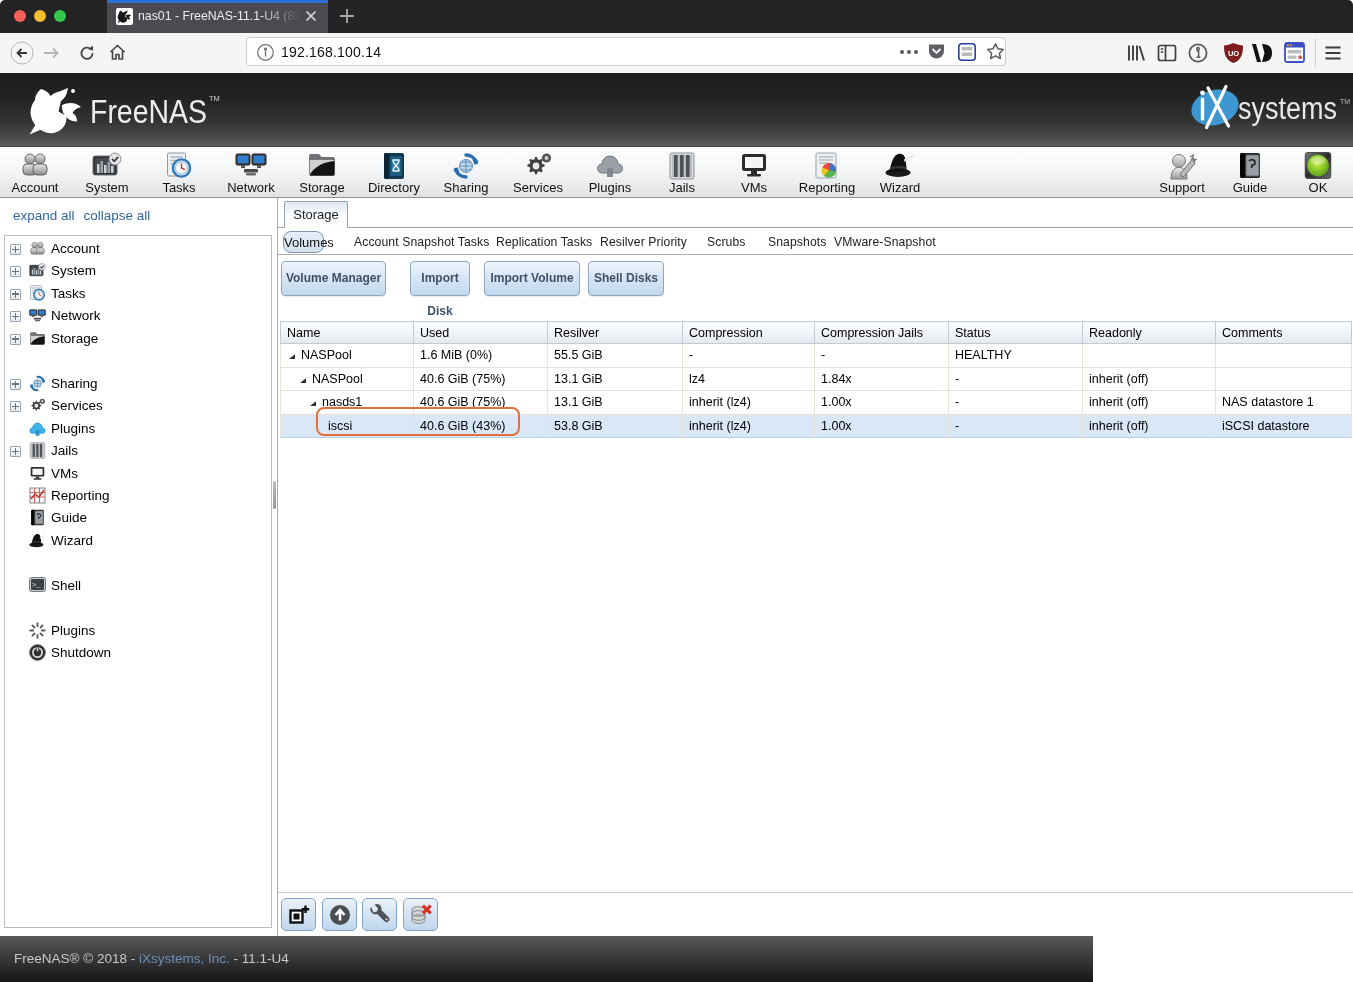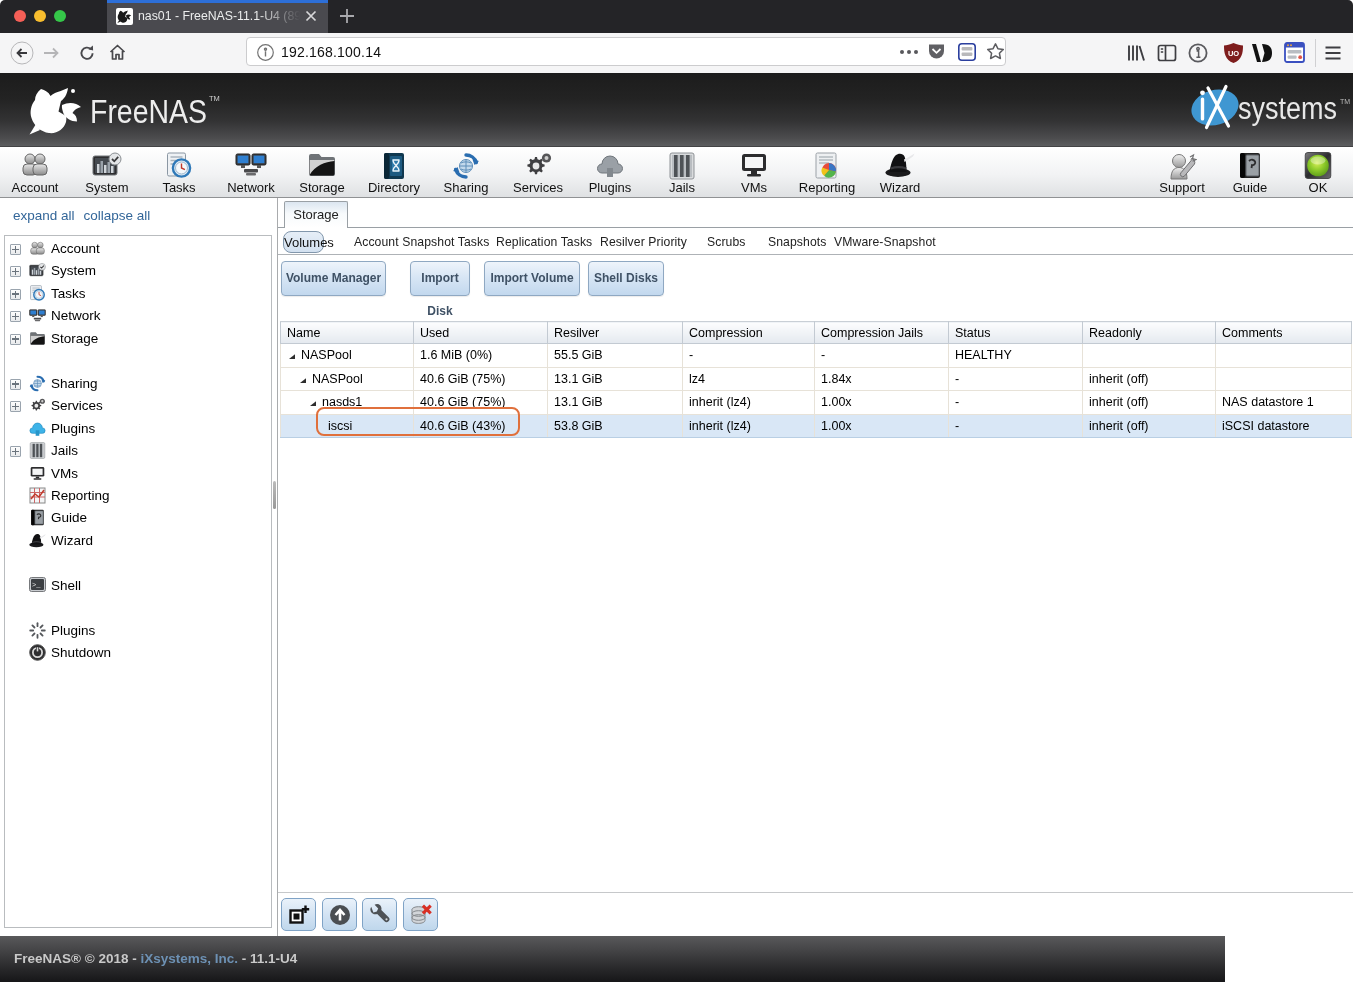--- a/index.html
+++ b/index.html
@@ -46,21 +46,21 @@
 #tbl{position:absolute;left:2px;top:123px;width:1071px;table-layout:fixed;border-collapse:collapse;font-size:12.5px;color:#000;border:1px solid #c3cad2;}
 #tbl th{height:21px;background:linear-gradient(#fcfdfe,#eef1f5 60%,#e4e9ef);border:1px solid #c3cad2;border-top:1px solid #c9cfd6;font-weight:normal;text-align:left;padding:0 0 0 6px;font-size:12.5px;overflow:hidden;white-space:nowrap;}
 #tbl td{height:22.5px;border:1px solid #e7e2d8;border-top:none;padding:0 0 0 6px;background:#fff;overflow:hidden;white-space:nowrap;}
 #tbl tr.hl td{background:#d9e7f6;border-bottom:1px solid #b9cfe4;}
 .tri{display:inline-block;width:6px;height:5px;margin-right:6px;}
 .tri svg{display:block;}
 #obox{position:absolute;left:38px;top:209px;width:200px;height:25px;border:2px solid #e0703c;border-radius:8px;z-index:5;}
 #botline{position:absolute;left:0;top:694px;width:1075px;height:1px;background:#c6c8ca;}
 .tbtn{position:absolute;top:700px;width:35px;height:33px;background:linear-gradient(#eaf2fa,#d3e3f3 50%,#bfd7ec);border:1px solid #7fa3c6;border-radius:5px;box-sizing:border-box;}
 
-#footer{position:absolute;top:936px;left:0;width:1225px;height:46px;background:linear-gradient(#59595b,#454547 30%,#29292b 70%,#161618);font-weight:bold;}
+#footer{position:absolute;top:936px;left:0;width:1093px;height:46px;background:linear-gradient(#59595b,#454547 30%,#29292b 70%,#161618);}
 #ftext{position:absolute;left:14px;top:15px;font-size:13.5px;color:#c9c9c9;}
 #ftext a{color:#6d91b4;text-decoration:none;}
 </style></head><body>
 
 <div id="tabbar">
  <div class="tlight" style="left:14px;background:#f55f57;"></div>
  <div class="tlight" style="left:34px;background:#f8bd2e;"></div>
  <div class="tlight" style="left:54px;background:#35c649;"></div>
  <div id="tab">
    <div id="tabblue"></div>

